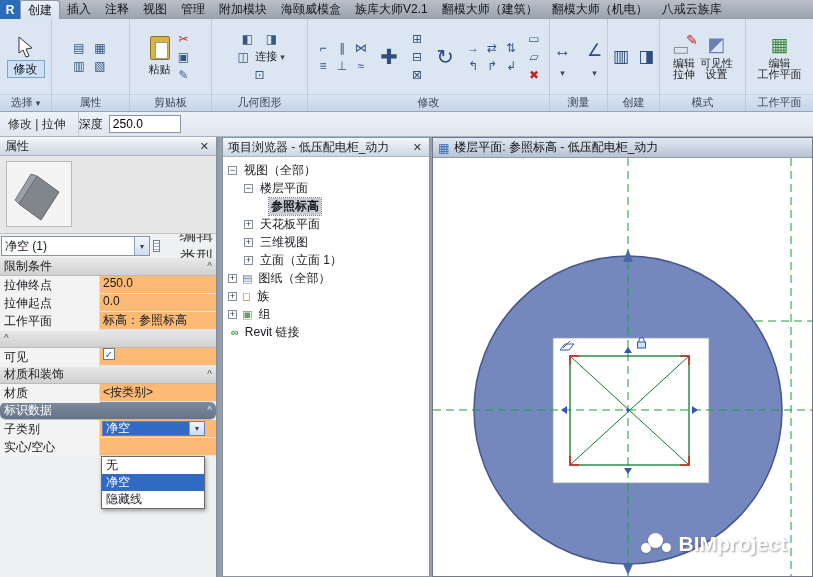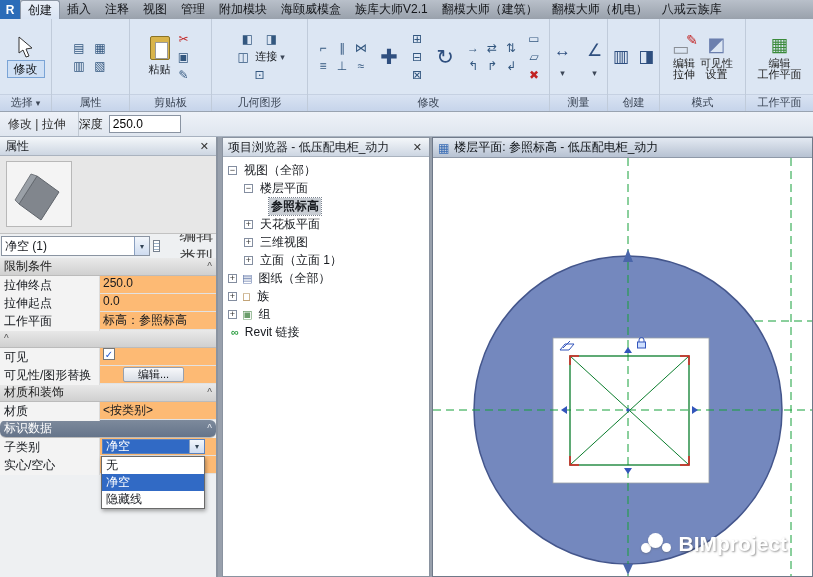--- a/index.html
+++ b/index.html
@@ -342,27 +342,20 @@
     <div class="psec">
       <span class="chev">^</span>
     </div>
     <div class="prow">
       <div class="plabel">可见</div>
       <div class="pvalue">
         <span class="cb">✓</span>
       </div>
       <div class="assoc"></div>
     </div>
-    <div class="prow">
-      <div class="plabel">可见性/图形替换</div>
-      <div class="pvalue">
-        <span class="btn-edit">编辑...</span>
-      </div>
-      <div class="assoc"></div>
-    </div>
     <div class="psec">
       <span class="sl">材质和装饰</span>
       <span class="chev">^</span>
     </div>
     <div class="prow">
       <div class="plabel">材质</div>
       <div class="pvalue">&lt;按类别&gt;</div>
       <div class="assoc"></div>
     </div>
     <div class="psec dark">

